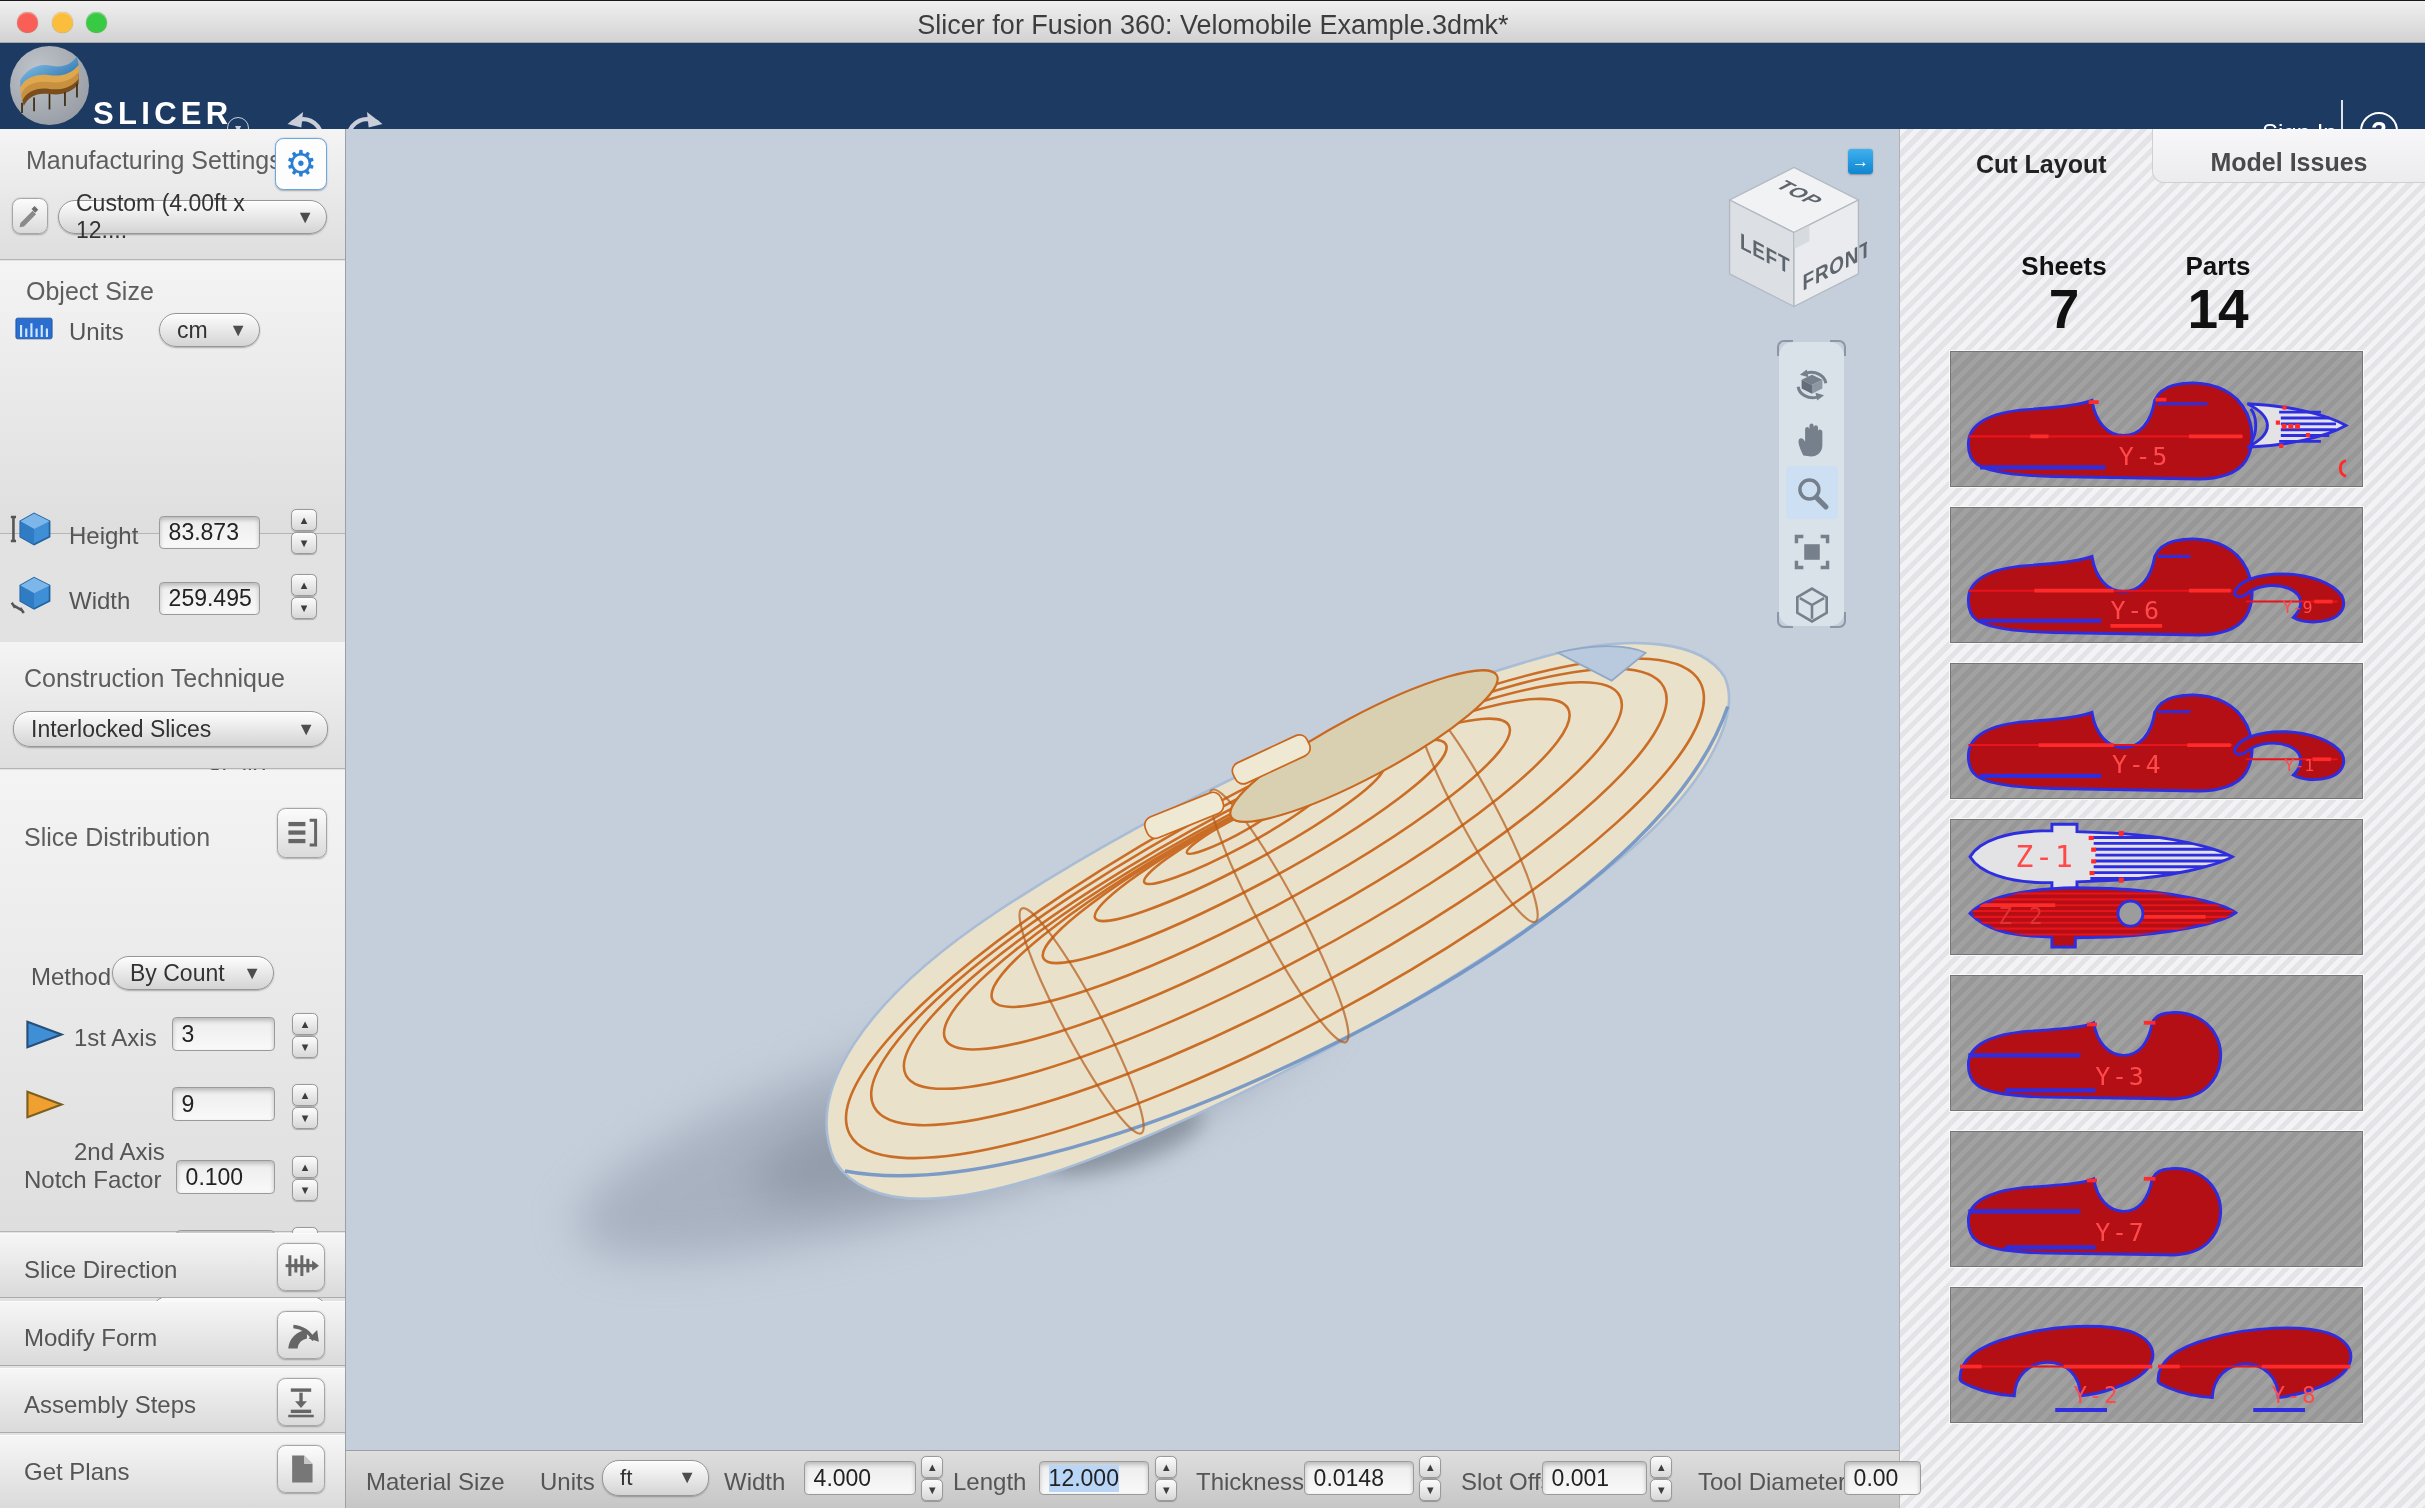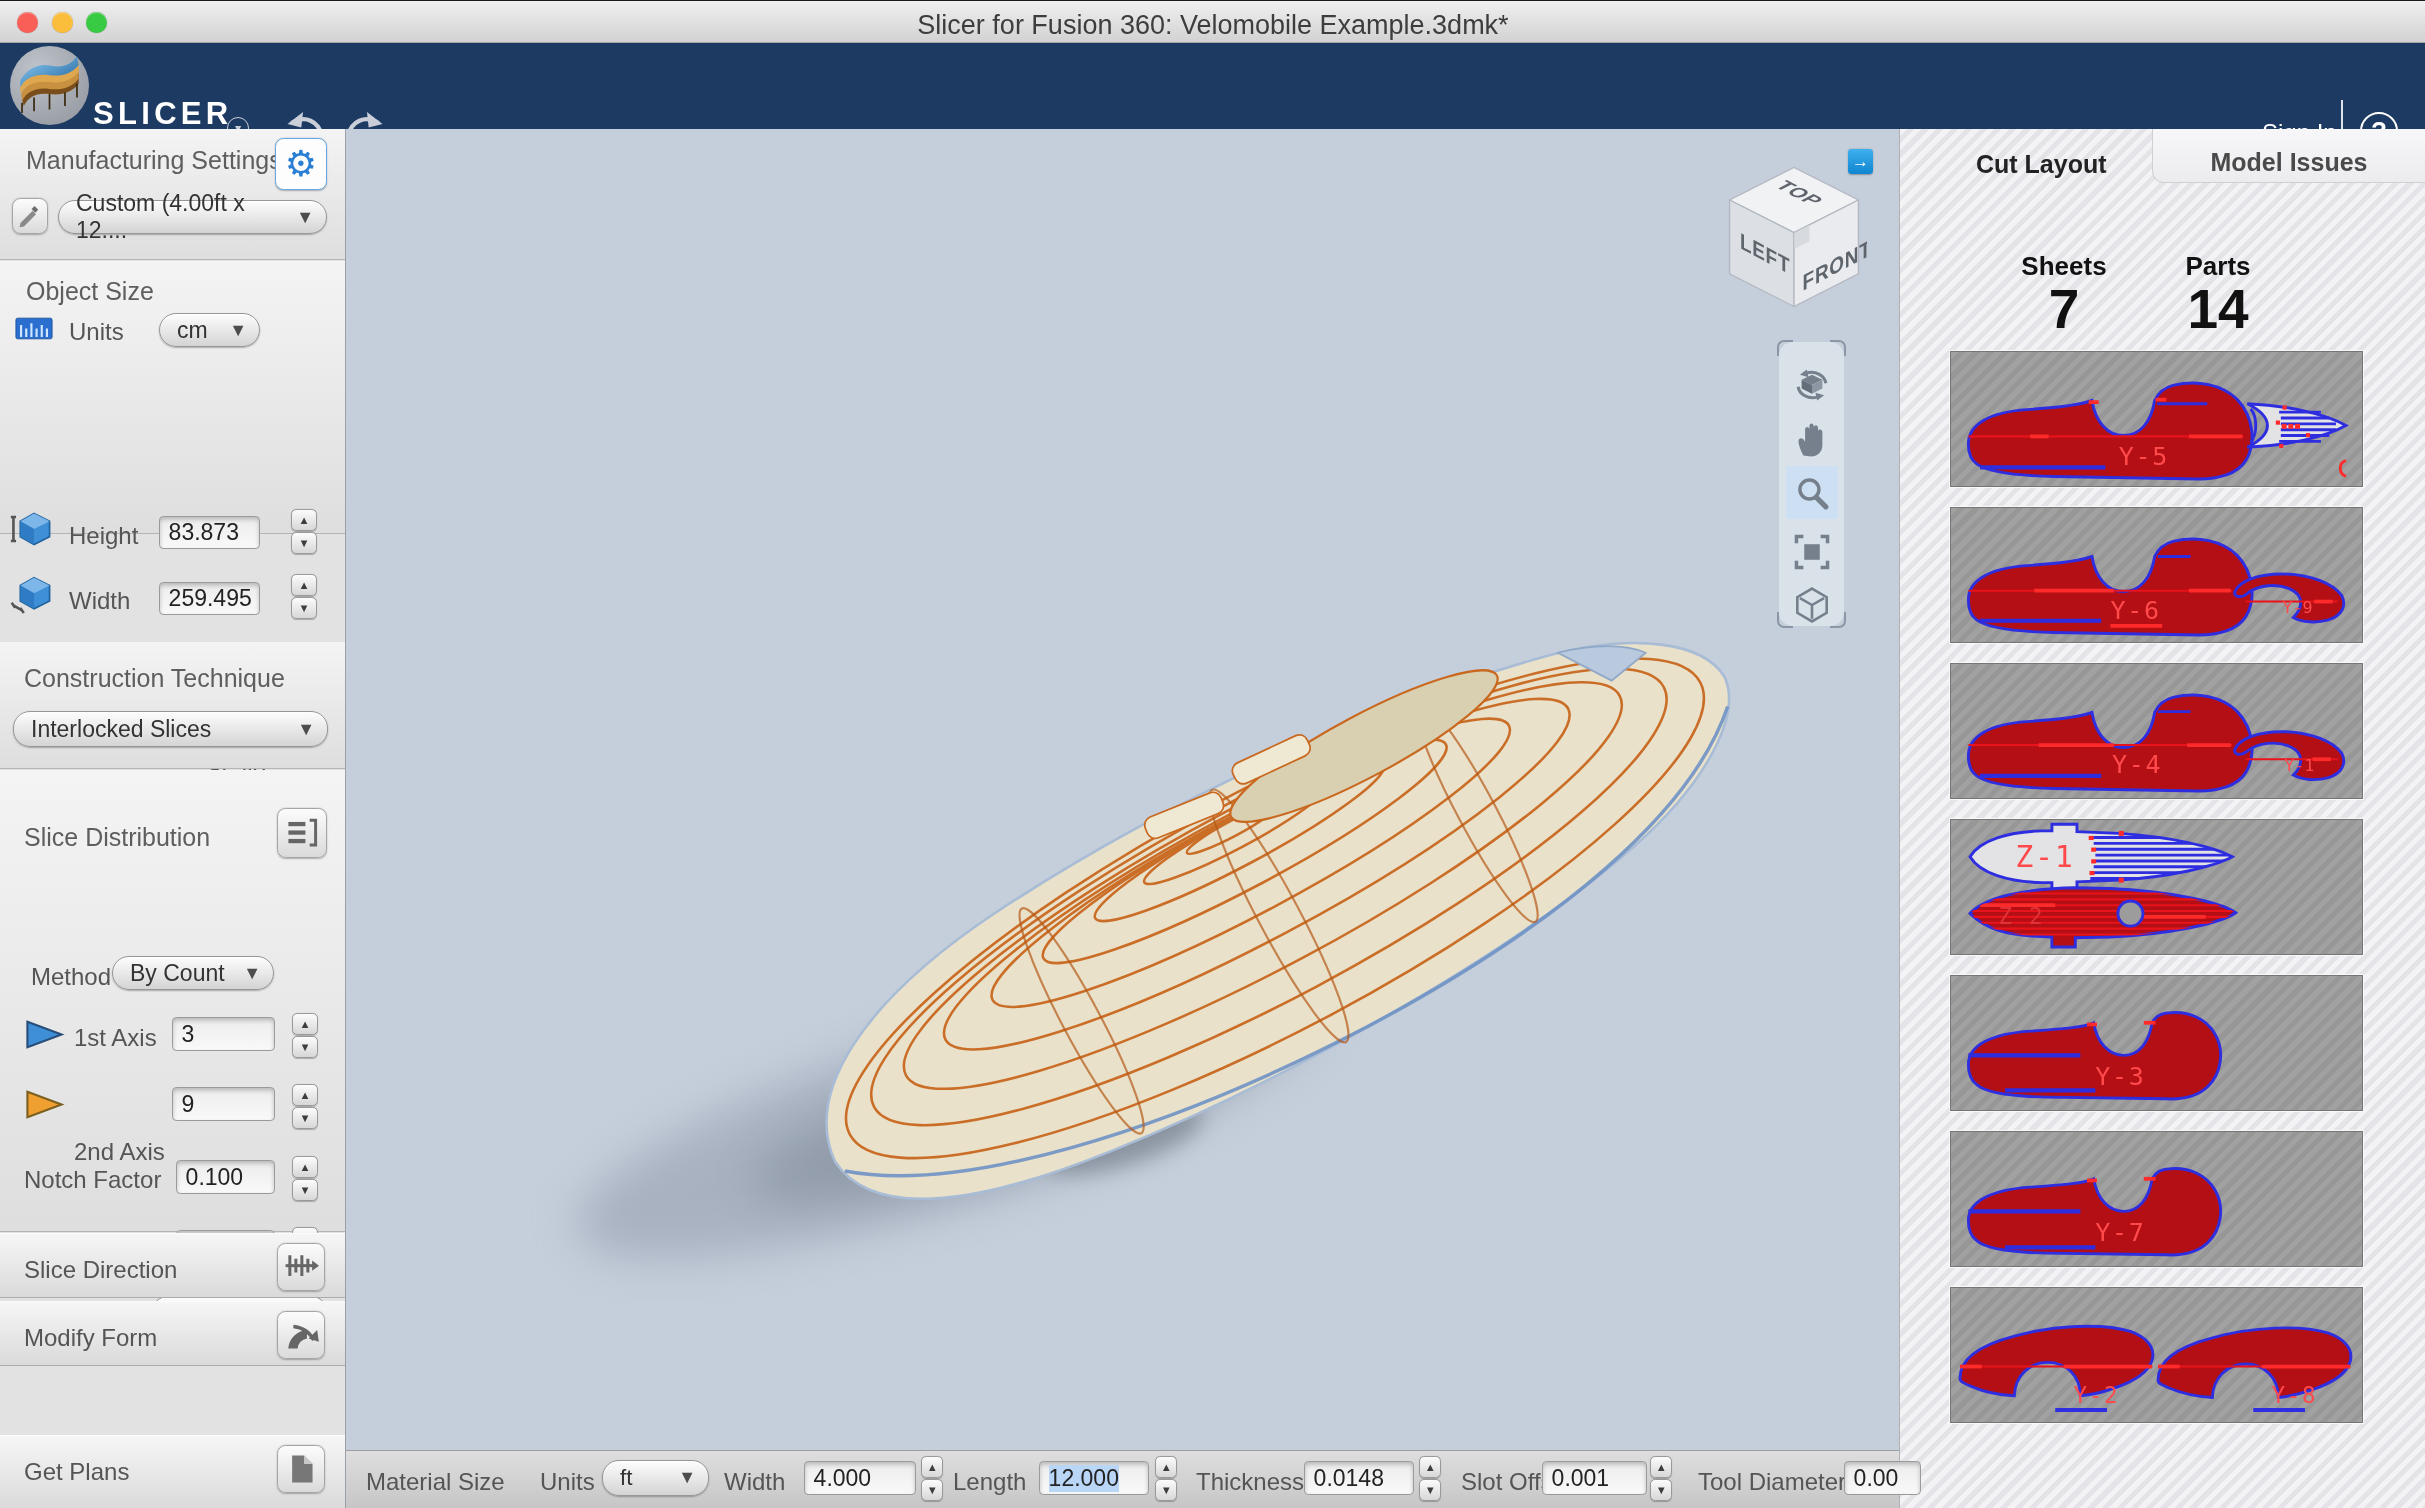--- a/index.html
+++ b/index.html
@@ -311,20 +311,32 @@
     <div class="toolrow" style="top:1172px;">
       <div class="abs rowlabel" style="left:24px;top:22.4px;">Modify Form</div>
       <div class="abs iconbtn" style="left:277px;top:8.6px;width:48px;height:48px;">
         <svg width="36" height="34" viewBox="0 0 42 40">
             <path d="M6,36 A24,24 0 0 1 28,14 L28,24 A13,13 0 0 0 17,36 Z" fill="#666"></path>
             <path d="M12,10 A30,30 0 0 1 36,26" stroke="#666" stroke-width="4" fill="none"></path>
             <polygon points="40,14 42,28 30,24" fill="#666"></polygon>
           </svg>
       </div>
     </div>
+    <div class="toolrow" style="top:1239px;">
+      <div class="abs rowlabel" style="left:24px;top:22.4px;">Assembly Steps</div>
+      <div class="abs iconbtn" style="left:277px;top:8.6px;width:48px;height:48px;">
+        <svg width="34" height="34" viewBox="0 0 40 40">
+            <rect x="8" y="4" width="24" height="4" fill="#666"></rect>
+            <path d="M20,9 V20" stroke="#666" stroke-width="4"></path>
+            <polygon points="13,19 27,19 20,27" fill="#666"></polygon>
+            <rect x="8" y="29" width="24" height="4" fill="#666"></rect>
+            <rect x="5" y="35" width="30" height="3" fill="#666"></rect>
+          </svg>
+      </div>
+    </div>
     <div class="toolrow" style="top:1306px;height:74px;border-bottom:none;">
       <div class="abs rowlabel" style="left:24px;top:22.4px;">Get Plans</div>
       <div class="abs iconbtn" style="left:277px;top:8.6px;width:48px;height:48px;">
         <svg width="33" height="34" viewBox="0 0 38 40">
             <path d="M8,4 L22,4 L32,14 L32,36 L8,36 Z" fill="#777"></path>
             <polygon points="22,4 32,14 22,14" fill="#c9c9c9"></polygon>
           </svg>
       </div>
     </div>
   </div>

